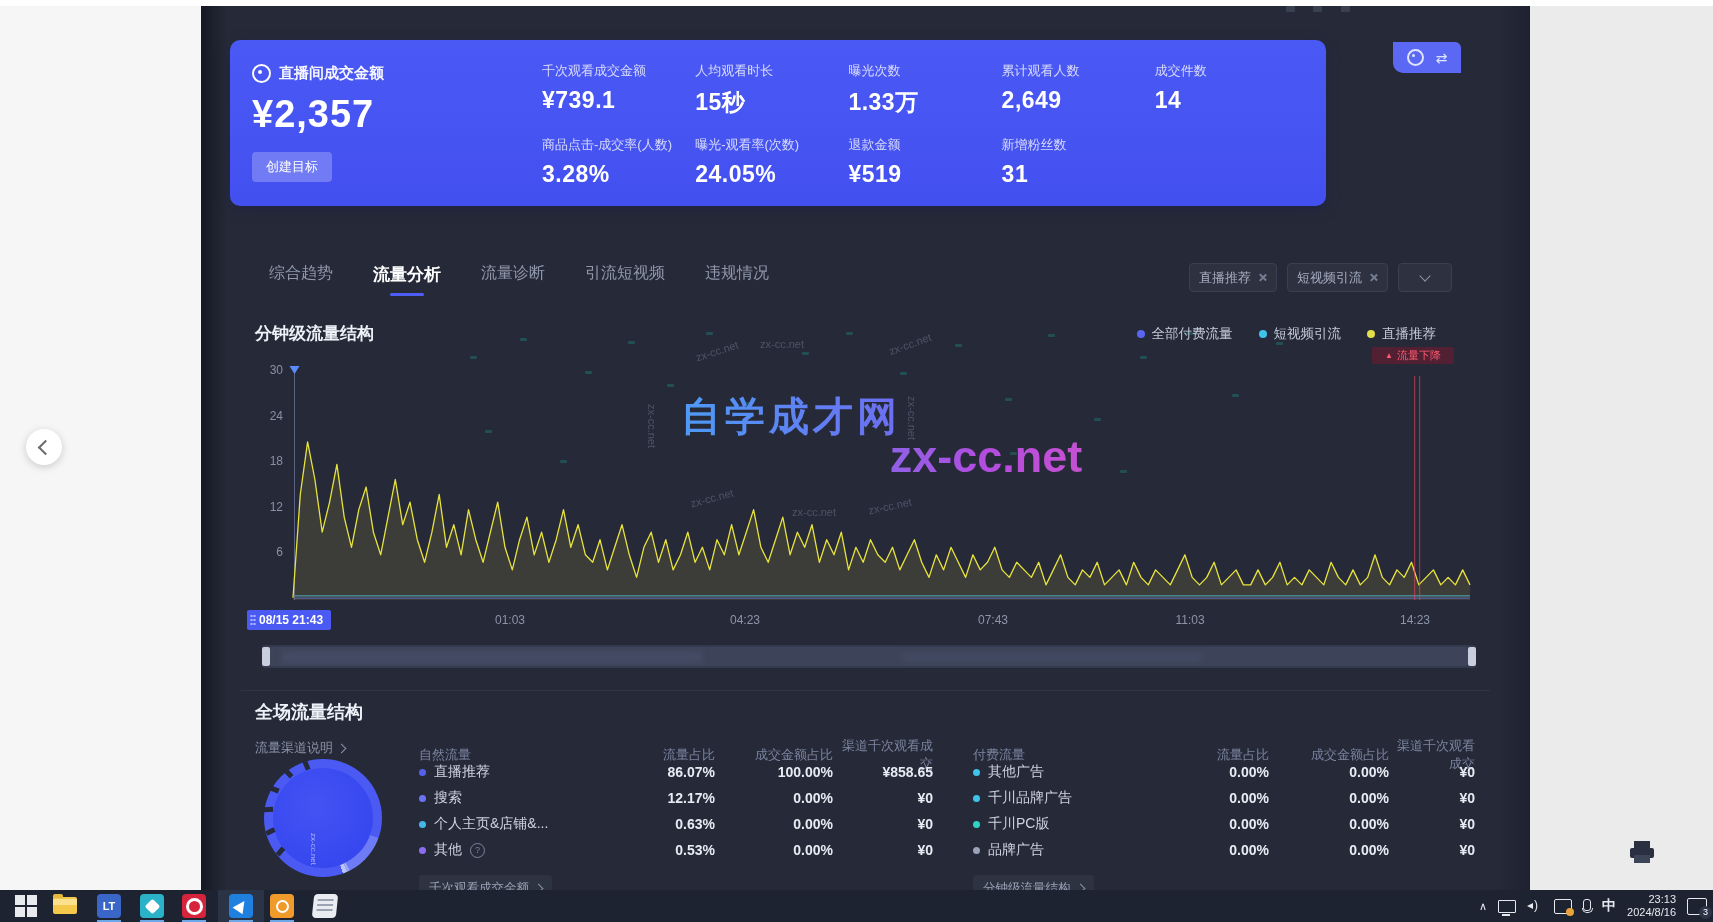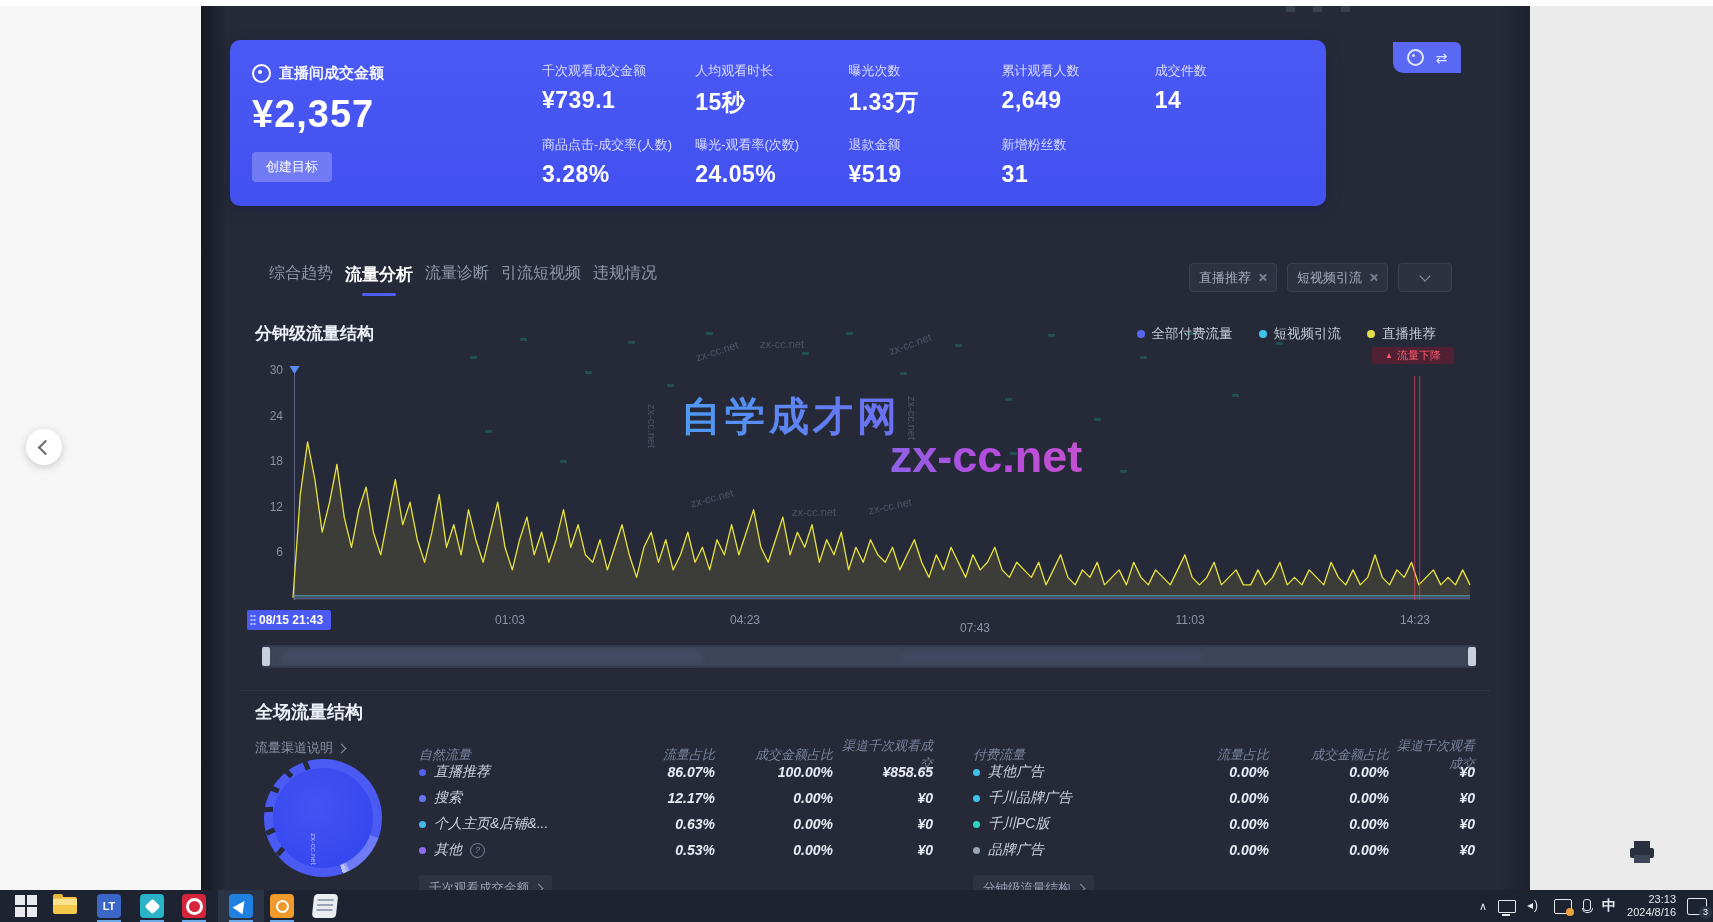--- a/index.html
+++ b/index.html
@@ -34,21 +34,21 @@
 
   
   .tool-chip{position:absolute;left:1192px;top:36px;width:68px;height:31px;background:#5a68f4;
      border-bottom-left-radius:10px;border-top-right-radius:6px;display:flex;align-items:center;
      justify-content:center;gap:12px;z-index:2;}
   .gear-icon{width:13px;height:13px;border:2px solid #dfe4ff;border-radius:50%;position:relative;cursor:pointer;}
   .gear-icon::after{content:"";position:absolute;left:3px;top:3px;width:3px;height:3px;background:#dfe4ff;border-radius:50%;}
   .swap-icon{color:#dfe4ff;font-size:14px;line-height:1;cursor:pointer;}
 
   
-  .tabs{position:absolute;left:68px;top:257px;display:flex;gap:12px;z-index:2;}
+  .tabs{position:absolute;left:68px;top:257px;display:flex;gap:40px;z-index:2;}
   .tab{color:#8f97ab;font-size:16px;cursor:pointer;position:relative;padding-bottom:10px;white-space:nowrap;}
   .tab.active{color:#ffffff;font-size:17px;font-weight:800;}
   .tab.active::after{content:"";position:absolute;left:50%;transform:translateX(-50%);bottom:0;width:34px;height:3px;
      background:#4d5ef5;border-radius:2px;}
 
   
   .chips{position:absolute;left:988px;top:257px;display:flex;gap:10px;z-index:2;}
   .chip{height:27px;display:flex;align-items:center;gap:7px;background:#2d3140;border:1px solid #3a3f52;
      border-radius:4px;padding:0 9px;color:#a7aec0;font-size:13px;cursor:pointer;white-space:nowrap;}
   .chip-close{position:relative;width:9px;height:9px;display:inline-block;cursor:pointer;}
@@ -73,21 +73,21 @@
   
   #chart-svg{position:absolute;left:92px;top:356px;width:1177px;height:247px;overflow:visible;z-index:1;}
   .yticks{position:absolute;left:50px;top:0;z-index:2;}
   .ytick{position:absolute;width:32px;text-align:right;color:#8a90a4;font-size:12px;}
   .yticks .ytick:nth-of-type(1){top:357px;} .yticks .ytick:nth-of-type(2){top:403px;}
   .yticks .ytick:nth-of-type(3){top:448px;} .yticks .ytick:nth-of-type(4){top:494px;}
   .yticks .ytick:nth-of-type(5){top:539px;}
   .xticks{position:absolute;left:0;top:607px;z-index:2;}
   .xtick{position:absolute;width:70px;text-align:center;color:#8d94a8;font-size:12px;}
   .xticks .xtick:nth-of-type(1){left:274px;} .xticks .xtick:nth-of-type(2){left:509px;}
-  .xticks .xtick:nth-of-type(3){left:739px;margin-top:8px;} .xticks .xtick:nth-of-type(4){left:954px;}
+  .xticks .xtick:nth-of-type(3){left:757px;} .xticks .xtick:nth-of-type(4){left:954px;}
   .xticks .xtick:nth-of-type(5){left:1179px;}
   .start-label{position:absolute;left:46px;top:604px;height:20px;background:#4a5af3;border-radius:2px;
      color:#fff;font-size:12px;font-weight:700;display:flex;align-items:center;padding:0 8px 0 12px;z-index:3;cursor:grab;}
   .start-label::before{content:"";position:absolute;left:3px;top:4px;width:6px;height:12px;
      background-image:radial-gradient(circle,#aab6ff 1px,transparent 1.3px);background-size:3px 4px;}
 
   
   .wm-center-title{position:absolute;left:480px;top:383px;width:610px;text-align:left;font-size:40px;font-weight:800;
      background:linear-gradient(90deg,#4d9bf5,#7a5cf0,#d24de0);-webkit-background-clip:text;background-clip:text;
      color:transparent;z-index:2;letter-spacing:4px;}
@@ -116,21 +116,21 @@
      background:conic-gradient(from 160deg,#4a5af3 0deg 310deg,#6d7bf6 310deg 353deg,#9aa5f9 353deg 356deg,#bcc3fb 356deg 360deg);}
   .donut::after{content:"";position:absolute;left:9px;top:9px;right:9px;bottom:9px;border-radius:50%;
      background:radial-gradient(circle at 42% 38%,#4353f3,#3243ee);}
   .donut .gap{position:absolute;width:5px;height:9px;background:#262a38;z-index:1;}
   .donut-wm{position:absolute;left:54px;top:74px;color:rgba(255,255,255,.55);font-size:8px;z-index:3;
      transform:rotate(90deg);transform-origin:left top;}
 
   .traffic-table{position:absolute;z-index:2;}
   .t-natural{left:218px;top:731px;width:514px;}
   .t-paid{left:772px;top:731px;width:502px;}
-  .t-head,.t-row{display:grid;align-items:center;font-style:italic;}
+  .t-head,.t-row{display:grid;align-items:center;}
   .t-natural .t-head,.t-natural .t-row{grid-template-columns:202px 94px 118px 100px;}
   .t-paid .t-head,.t-paid .t-row{grid-template-columns:196px 100px 120px 86px;}
   .t-head{color:#7b84a0;font-size:13px;height:22px;}
   .t-head span:nth-child(n+2),.t-row .tv{text-align:right;}
   .t-row{height:26px;color:#ccd2e0;font-size:14px;}
   .t-row .t-label{display:flex;align-items:center;gap:8px;white-space:nowrap;overflow:hidden;}
   .row-dot{width:7px;height:7px;border-radius:50%;flex:none;}
   .help{width:13px;height:13px;border:1px solid #7b84a0;border-radius:50%;color:#7b84a0;font-size:9px;
      display:inline-flex;align-items:center;justify-content:center;flex:none;cursor:pointer;}
   .help:empty{display:none;}

